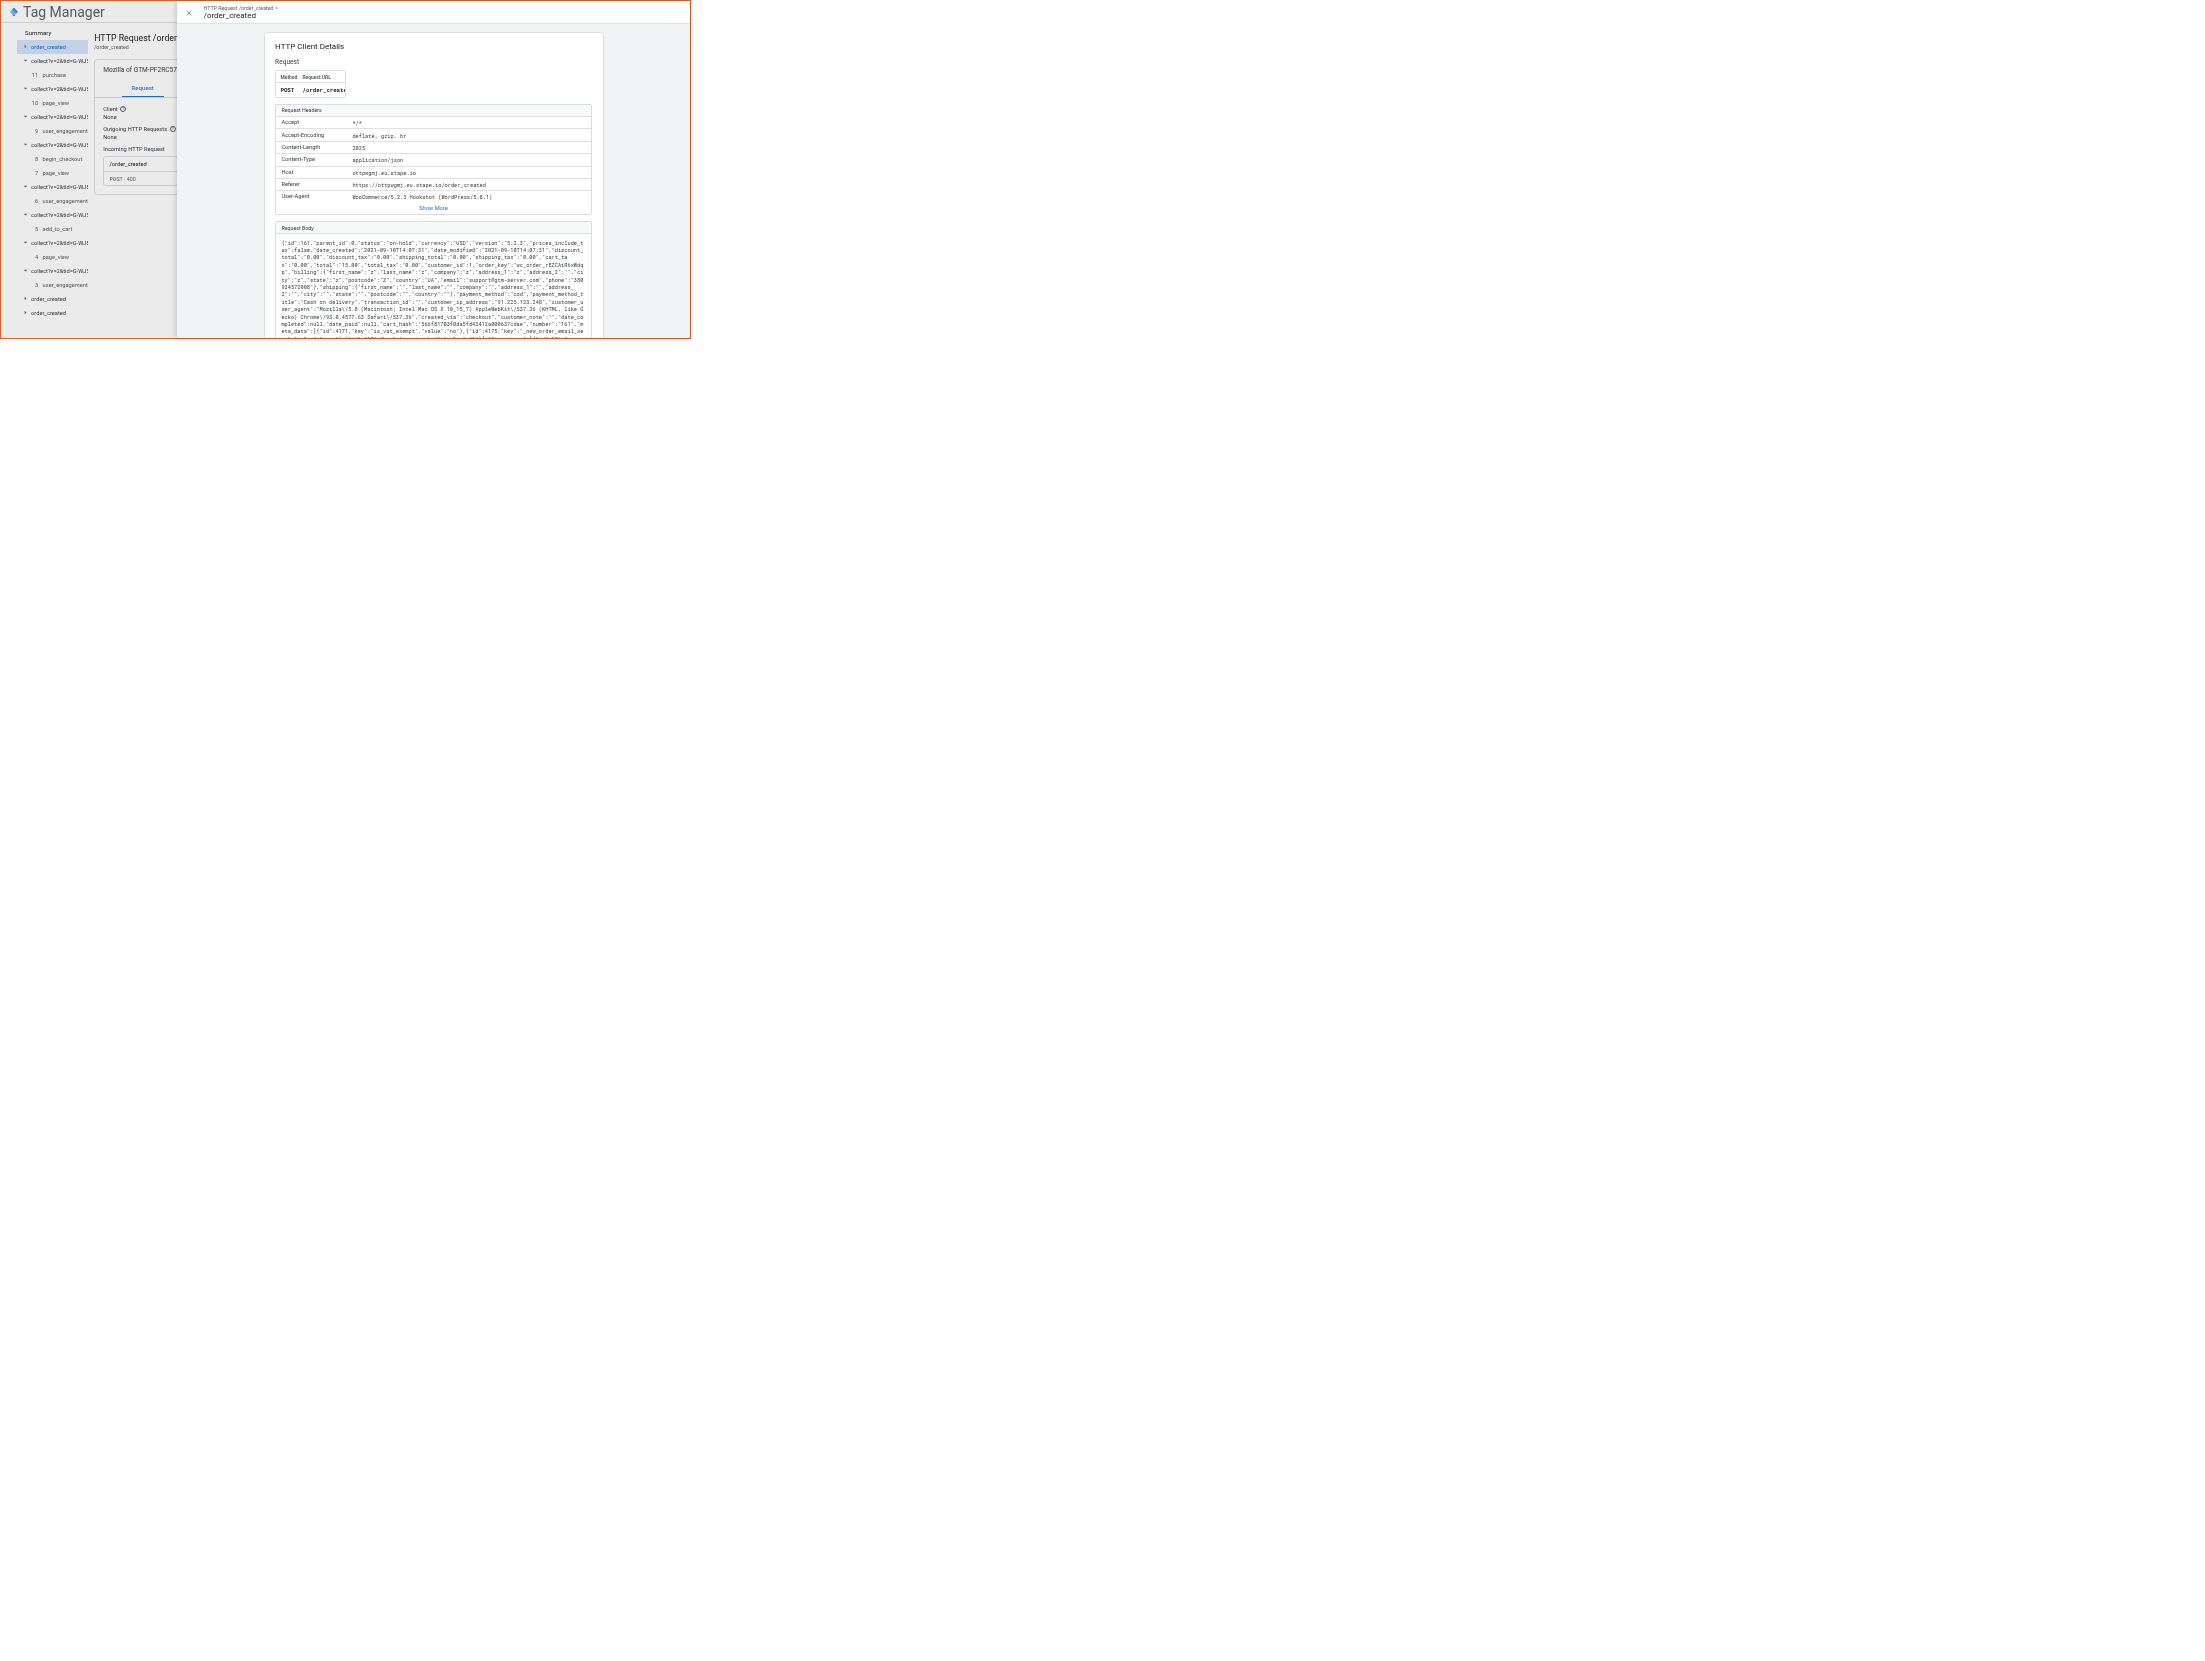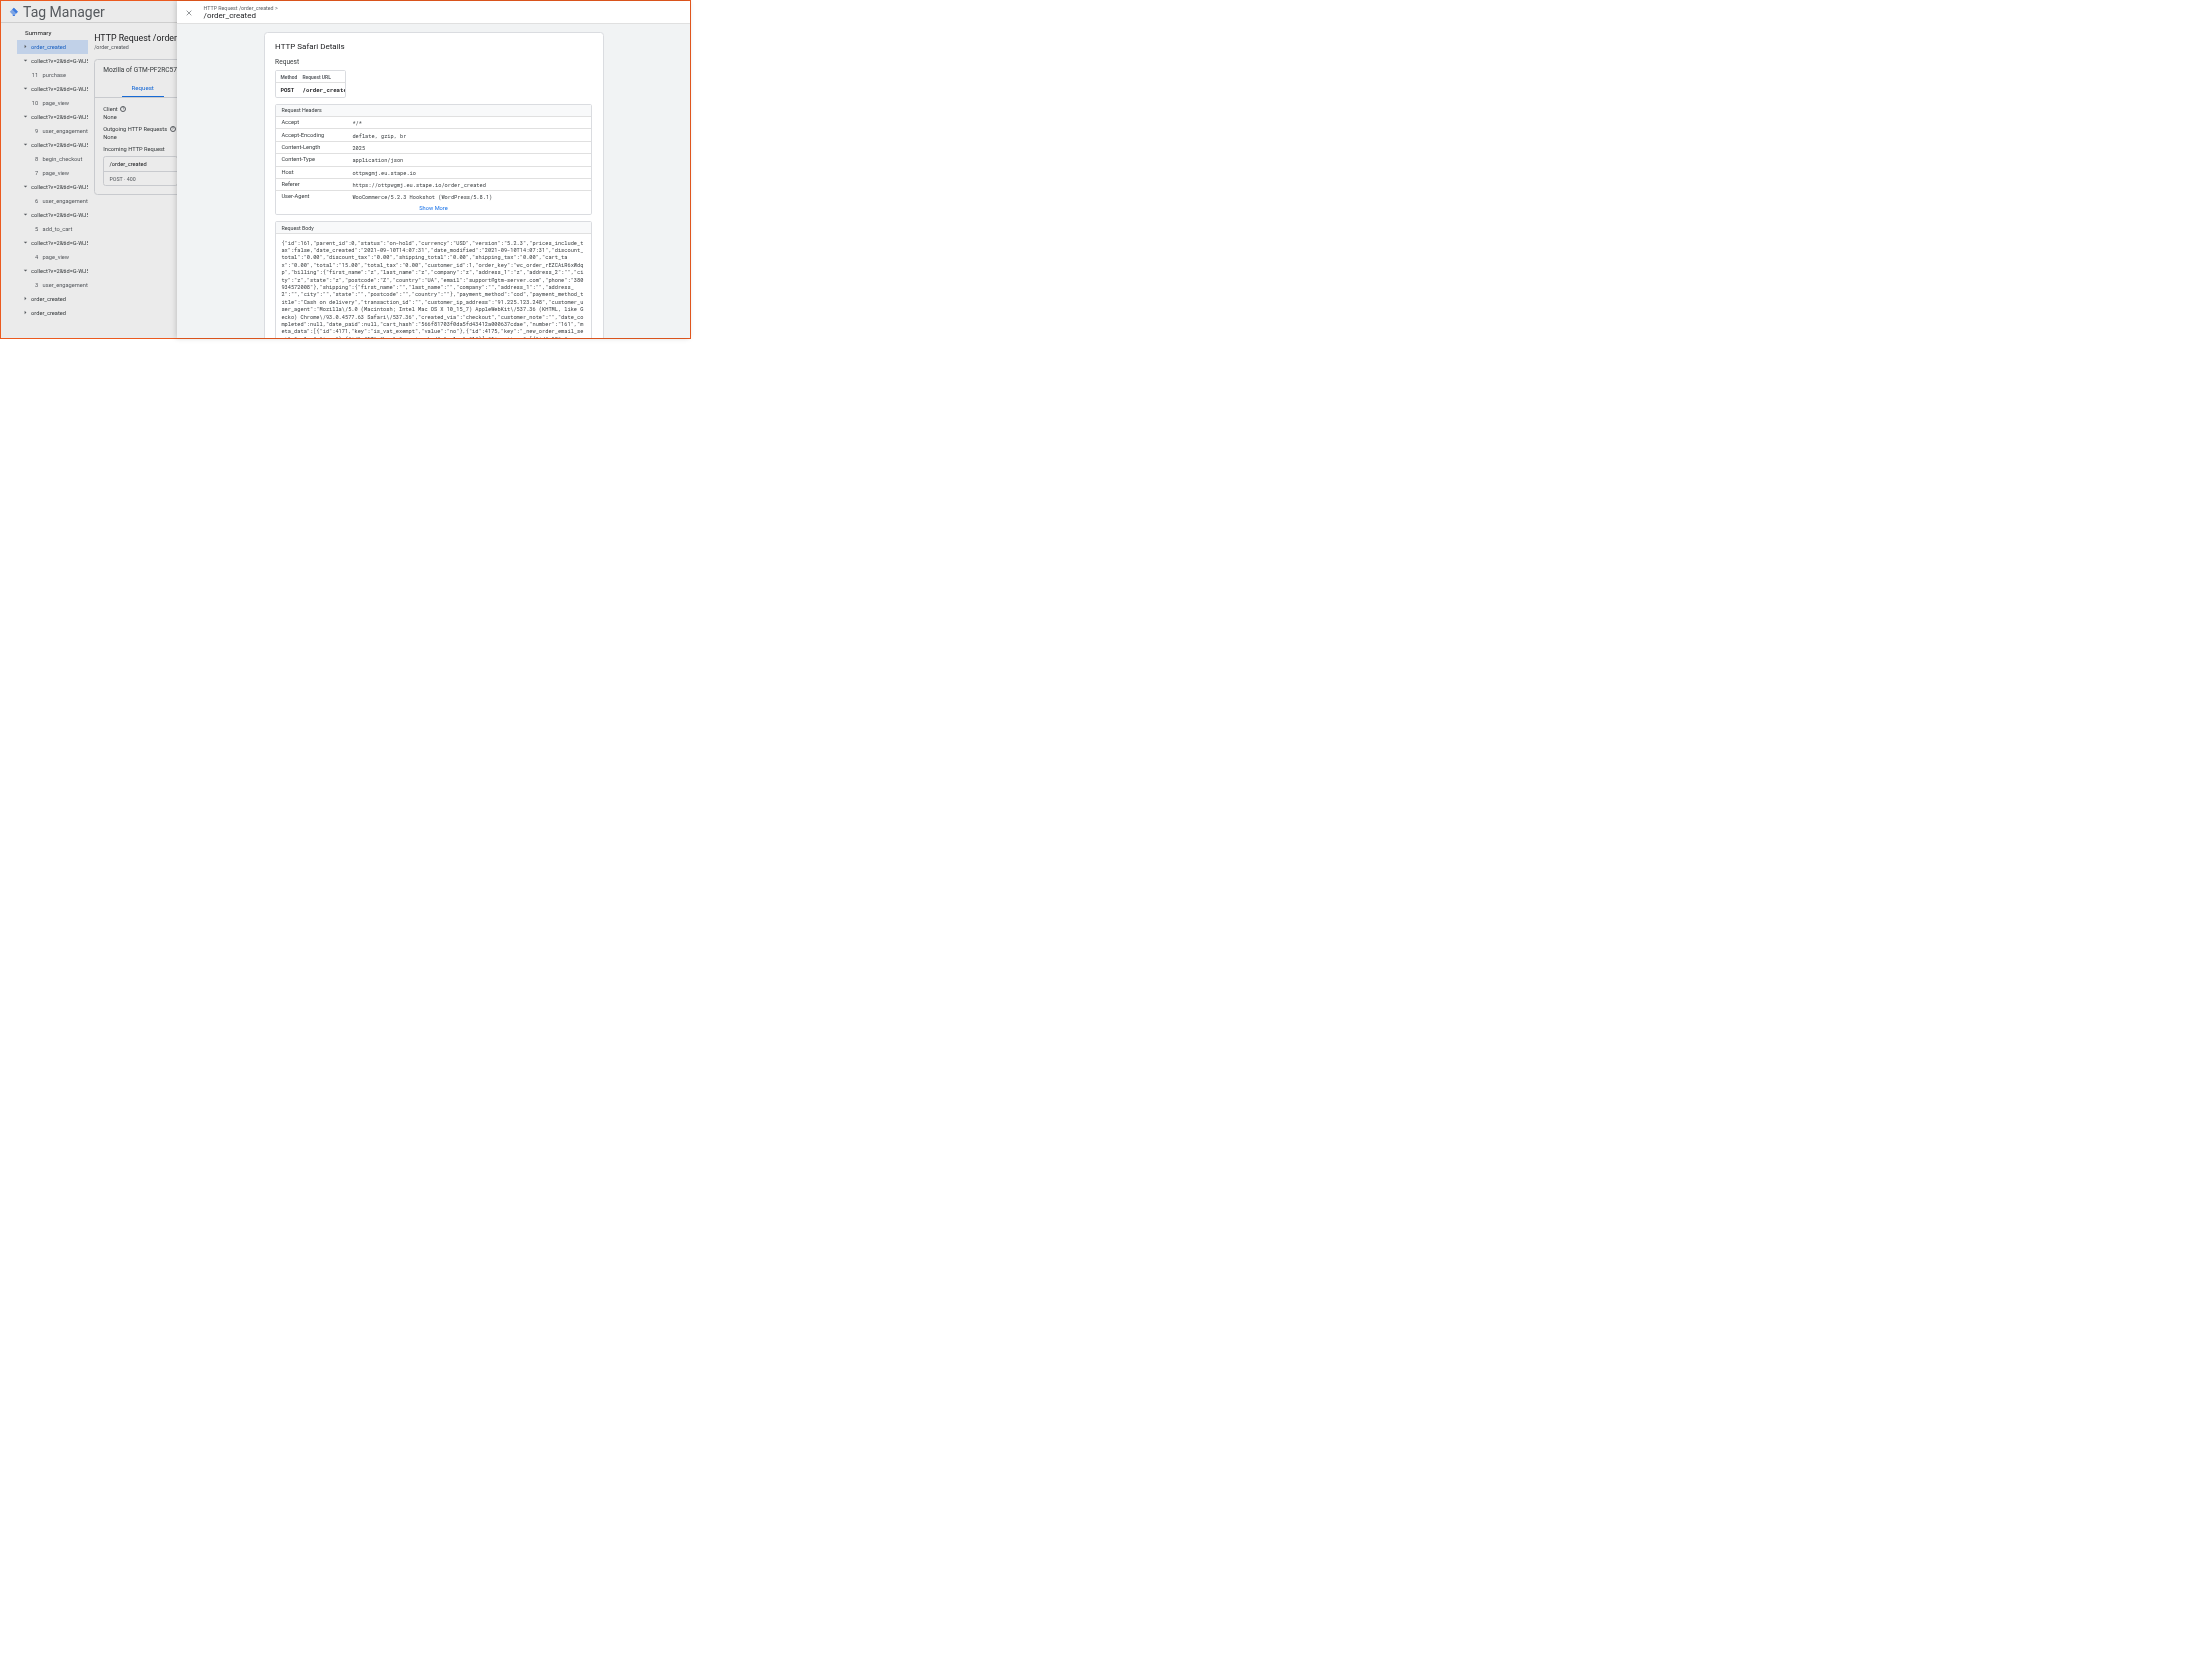--- a/index.html
+++ b/index.html
@@ -341,21 +341,21 @@
         </svg>
       </div>
       <div class="panel-titles">
         <span class="crumb">HTTP Request /order_created &gt;</span>
         <span class="ptitle">/order_created</span>
       </div>
     </div>
 
     <div class="panel-body">
       <div class="detail-card">
-        <h2>HTTP Safari Details</h2>
+        <h2>HTTP Client Details</h2>
 
         <div class="section-h">Request</div>
 
         <div class="mini-table">
           <div class="hdr">
             <div style="width:22px">Method</div>
             <div>Request URL</div>
           </div>
           <div class="row">
             <div style="width:22px">POST</div>

